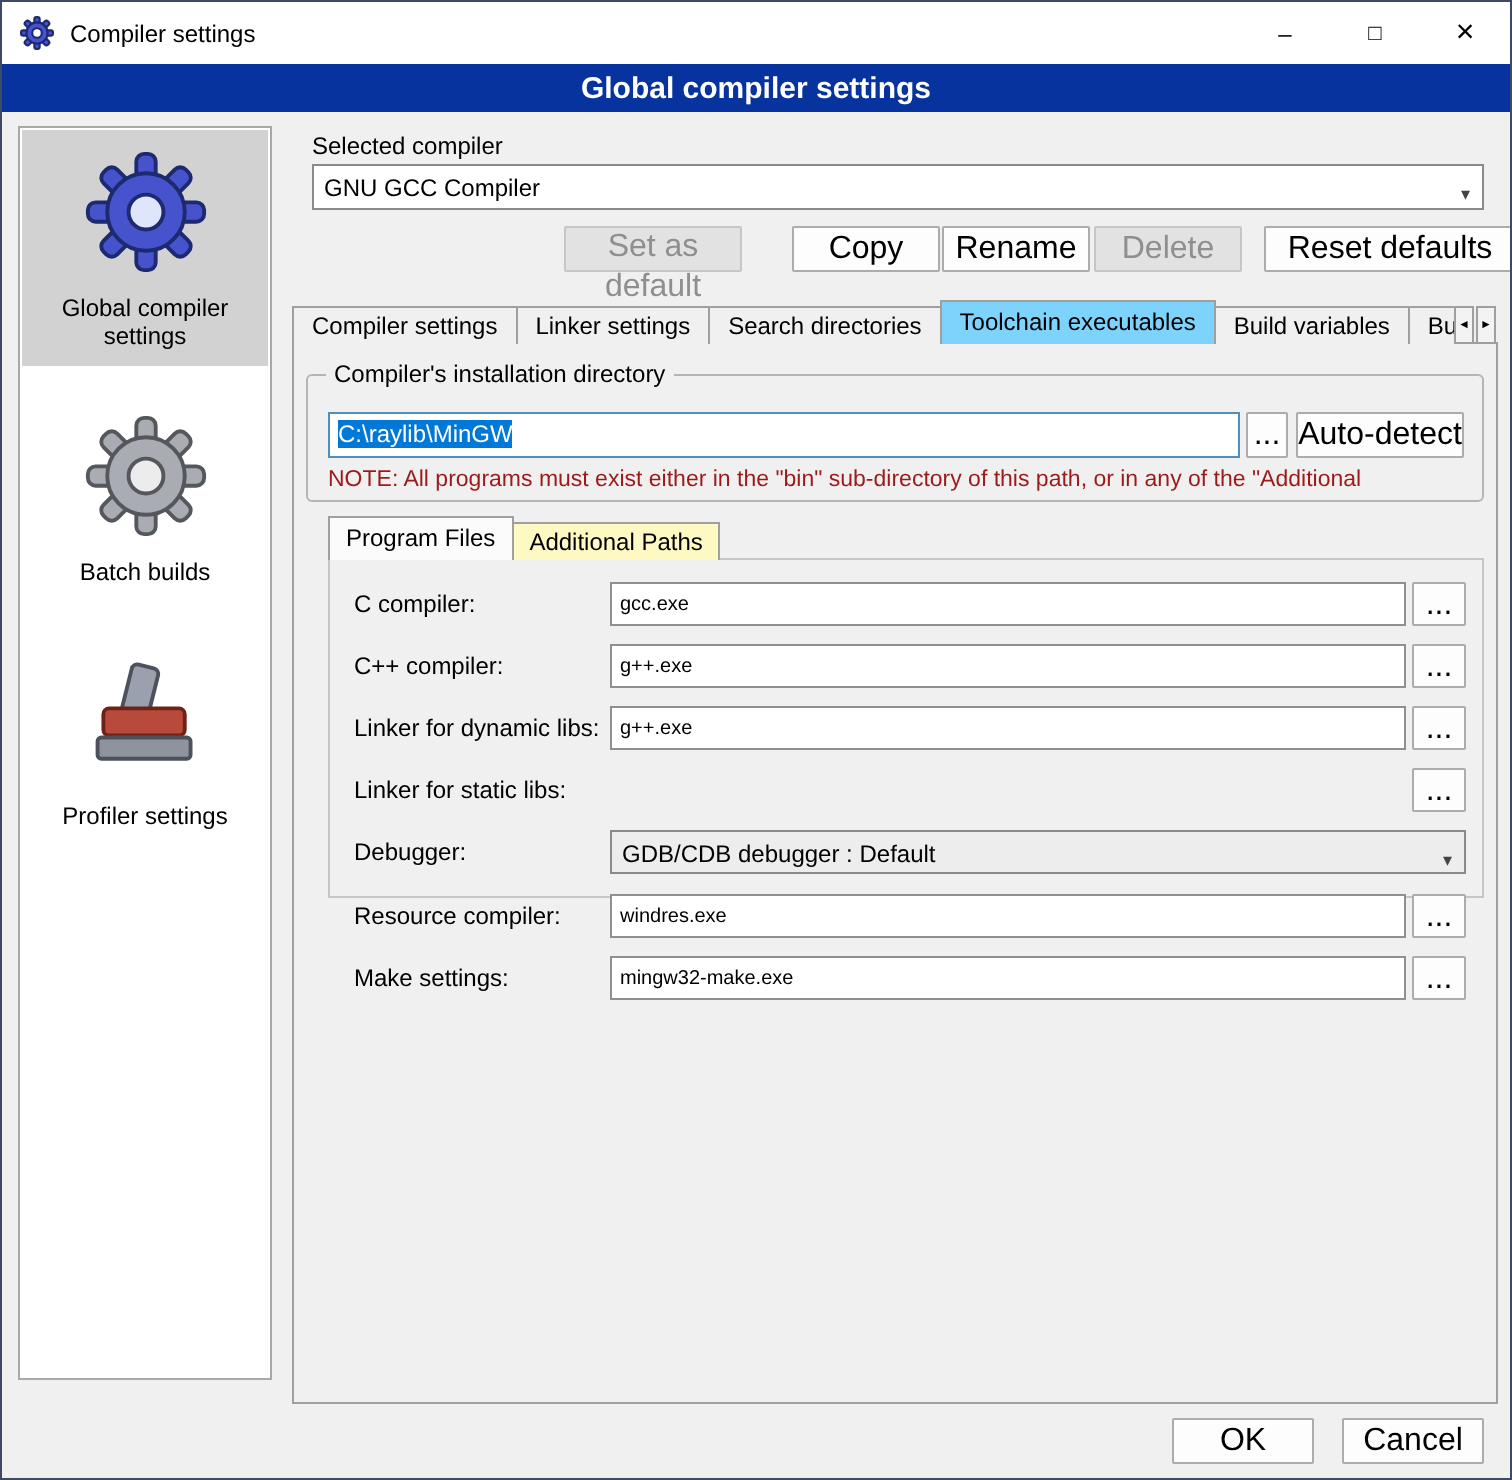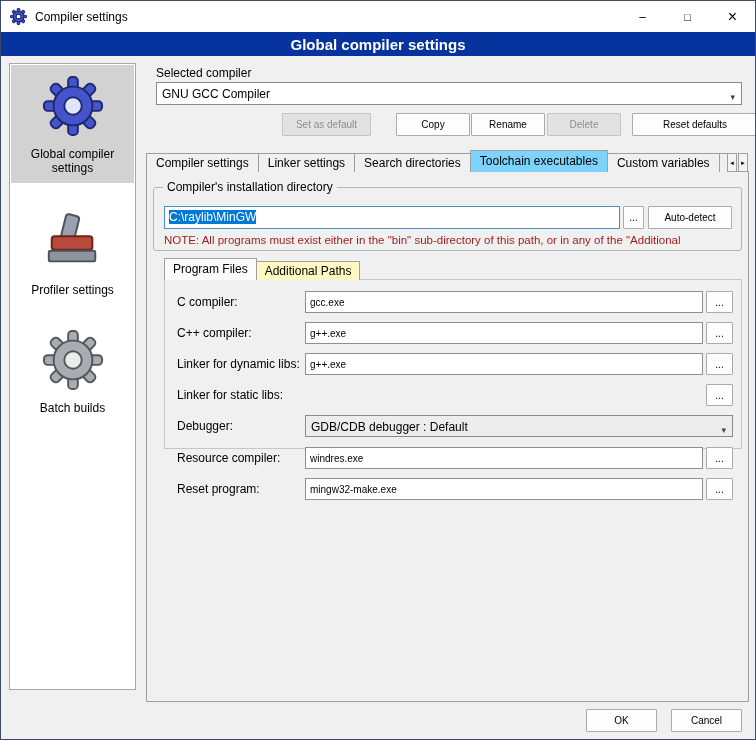--- a/index.html
+++ b/index.html
@@ -28,21 +28,21 @@
   .side-item .lbl { display:block; margin-top:10px; line-height:14px; }
   .si-2 { margin-top:18px; }
   .si-3 { margin-top:14px; }
 
   
   .sel-label { position:absolute; left:155px; top:65px; }
   .combo { background:#fff; border:1px solid #8a8a8a; padding:3px 18px 2px 5px; line-height:16px; white-space:nowrap; overflow:hidden; }
   .combo .arr { position:absolute; right:6px; top:6px; font-size:9px; color:#444; }
   .combo-main { position:absolute; left:155px; top:81px; width:586px; height:23px; }
 
-  .btn { position:absolute; height:23px; background:#fdfdfd; border:1px solid #acacac; font-family:inherit; font-size:10px; text-align:center; line-height:20px; border-radius:1px; }
+  .btn { position:absolute; height:23px; background:#fdfdfd; border:1px solid #acacac; font-family:inherit; font-size:16px; text-align:center; line-height:20px; border-radius:1px; }
   .btn.disabled { background:#e2e2e2; border-color:#c6c6c6; color:#8f8f8f; }
   .b-setdef { left:281px; top:112px; width:89px; }
   .b-copy   { left:395px; top:112px; width:74px; }
   .b-rename { left:470px; top:112px; width:74px; }
   .b-delete { left:546px; top:112px; width:74px; }
   .b-reset  { left:631px; top:112px; width:126px; }
 
   
   .tabstrip { position:absolute; left:145px; top:149px; width:581px; height:22px; display:flex; align-items:flex-end; overflow:hidden; z-index:3; }
   .tab { flex:0 0 auto; white-space:nowrap; height:19px; line-height:18px; padding:0 9px; background:#f0f0f0; border:1px solid #9f9f9f; border-bottom:none; }
@@ -118,61 +118,61 @@
           <rect x="27" y="2" width="10" height="60" rx="4"></rect>
           <rect x="27" y="2" width="10" height="60" rx="4" transform="rotate(45 32 32)"></rect>
           <rect x="27" y="2" width="10" height="60" rx="4" transform="rotate(90 32 32)"></rect>
           <rect x="27" y="2" width="10" height="60" rx="4" transform="rotate(135 32 32)"></rect>
           <circle cx="32" cy="32" r="20"></circle>
         </g>
         <circle cx="32" cy="32" r="9" fill="#dfe5fa" stroke="#1d2a70" stroke-width="2"></circle>
       </svg>
       <span class="lbl">Global compiler settings</span>
     </div>
-    <div class="side-item si-2">
-      <svg class="icon" viewBox="0 0 64 64">
-        <rect x="22" y="4" width="14" height="26" rx="3" fill="#9aa0ad" stroke="#4c515c" stroke-width="2" transform="rotate(14 29 17)"></rect>
-        <rect x="10" y="26" width="42" height="14" rx="3" fill="#b74a3a" stroke="#6e2318" stroke-width="2"></rect>
-        <rect x="7" y="41" width="48" height="11" rx="2" fill="#8e939e" stroke="#4c515c" stroke-width="2"></rect>
-      </svg>
-      <span class="lbl">Profiler settings</span>
-    </div>
     <div class="side-item si-3">
       <svg class="icon" viewBox="0 0 64 64">
         <g fill="#a9acb3" stroke="#55575c" stroke-width="2" stroke-linejoin="round">
           <rect x="27" y="2" width="10" height="60" rx="4"></rect>
           <rect x="27" y="2" width="10" height="60" rx="4" transform="rotate(45 32 32)"></rect>
           <rect x="27" y="2" width="10" height="60" rx="4" transform="rotate(90 32 32)"></rect>
           <rect x="27" y="2" width="10" height="60" rx="4" transform="rotate(135 32 32)"></rect>
           <circle cx="32" cy="32" r="20"></circle>
         </g>
         <circle cx="32" cy="32" r="9" fill="#ececec" stroke="#55575c" stroke-width="2"></circle>
       </svg>
       <span class="lbl">Batch builds</span>
     </div>
+    <div class="side-item si-2">
+      <svg class="icon" viewBox="0 0 64 64">
+        <rect x="22" y="4" width="14" height="26" rx="3" fill="#9aa0ad" stroke="#4c515c" stroke-width="2" transform="rotate(14 29 17)"></rect>
+        <rect x="10" y="26" width="42" height="14" rx="3" fill="#b74a3a" stroke="#6e2318" stroke-width="2"></rect>
+        <rect x="7" y="41" width="48" height="11" rx="2" fill="#8e939e" stroke="#4c515c" stroke-width="2"></rect>
+      </svg>
+      <span class="lbl">Profiler settings</span>
+    </div>
   </div>
 
   <div class="sel-label">Selected compiler</div>
   <div class="combo combo-main">
     <span>GNU GCC Compiler</span>
     <span class="arr">▾</span>
   </div>
 
   <button class="btn disabled b-setdef">Set as default</button>
   <button class="btn b-copy">Copy</button>
   <button class="btn b-rename">Rename</button>
   <button class="btn disabled b-delete">Delete</button>
   <button class="btn b-reset">Reset defaults</button>
 
   <div class="tabstrip">
     <div class="tab">Compiler settings</div>
     <div class="tab">Linker settings</div>
     <div class="tab">Search directories</div>
     <div class="tab active">Toolchain executables</div>
-    <div class="tab">Custom variables</div>
+    <div class="tab">Build variables</div>
     <div class="tab">Build options</div>
   </div>
   <div class="tabarrows">
     <div class="tabarrow">
         <span>◄</span>
       </div>
     <div class="tabarrow">
         <span>►</span>
       </div>
   </div>
@@ -227,21 +227,21 @@
       </div>
     </div>
 
     <div class="frow" style="top:167px">
       <span class="flabel">Resource compiler:</span>
       <input class="finput" type="text" value="windres.exe" style="">
       <button class="btn fbrowse">...</button>
     </div>
 
     <div class="frow" style="top:198px">
-      <span class="flabel">Reset program:</span>
+      <span class="flabel">Make settings:</span>
       <input class="finput" type="text" value="mingw32-make.exe" style="">
       <button class="btn fbrowse">...</button>
     </div>
 
   </div>
 
   <button class="btn b-ok">OK</button>
   <button class="btn b-cancel">Cancel</button>
 
 </div>

